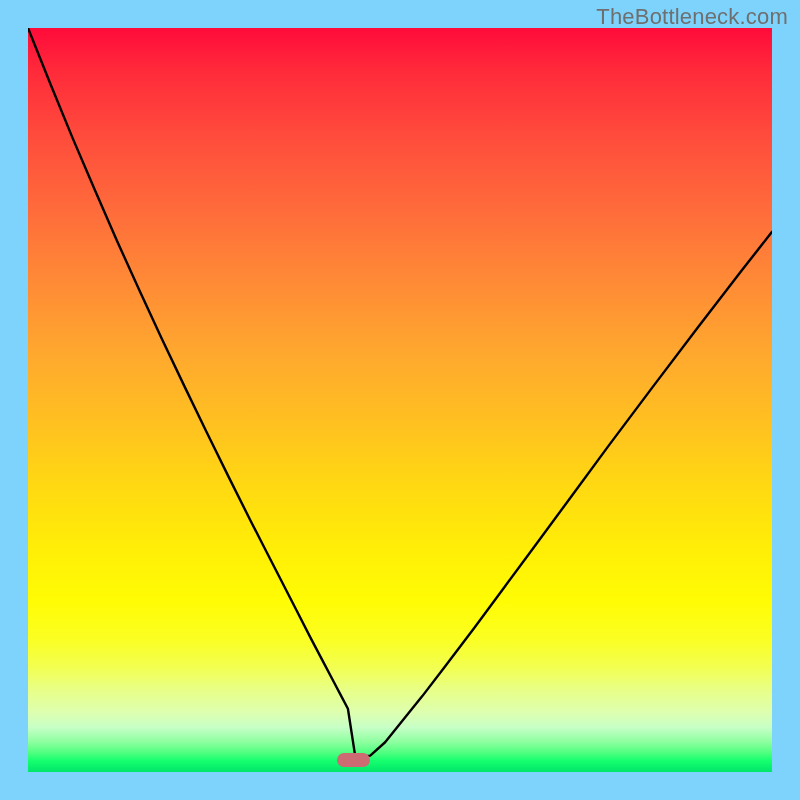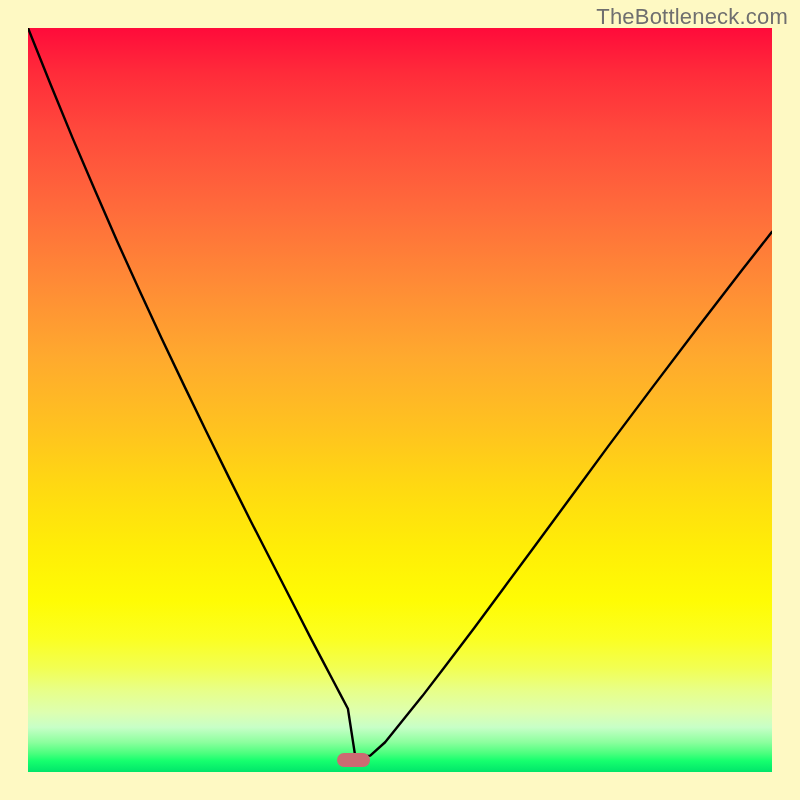--- a/index.html
+++ b/index.html
@@ -10,21 +10,21 @@
     background: #000;
     overflow: hidden;
     font-family: Arial, Helvetica, sans-serif;
   }
   .frame {
     position: absolute;
     left: 0;
     top: 0;
     width: 800px;
     height: 800px;
-    background: #fef9c3;
+    background: #7dd3fc;
   }
   .plot-area {
     position: absolute;
     left: 28px;
     top: 28px;
     width: 744px;
     height: 744px;
     overflow: hidden;
   }
   .gradient {

